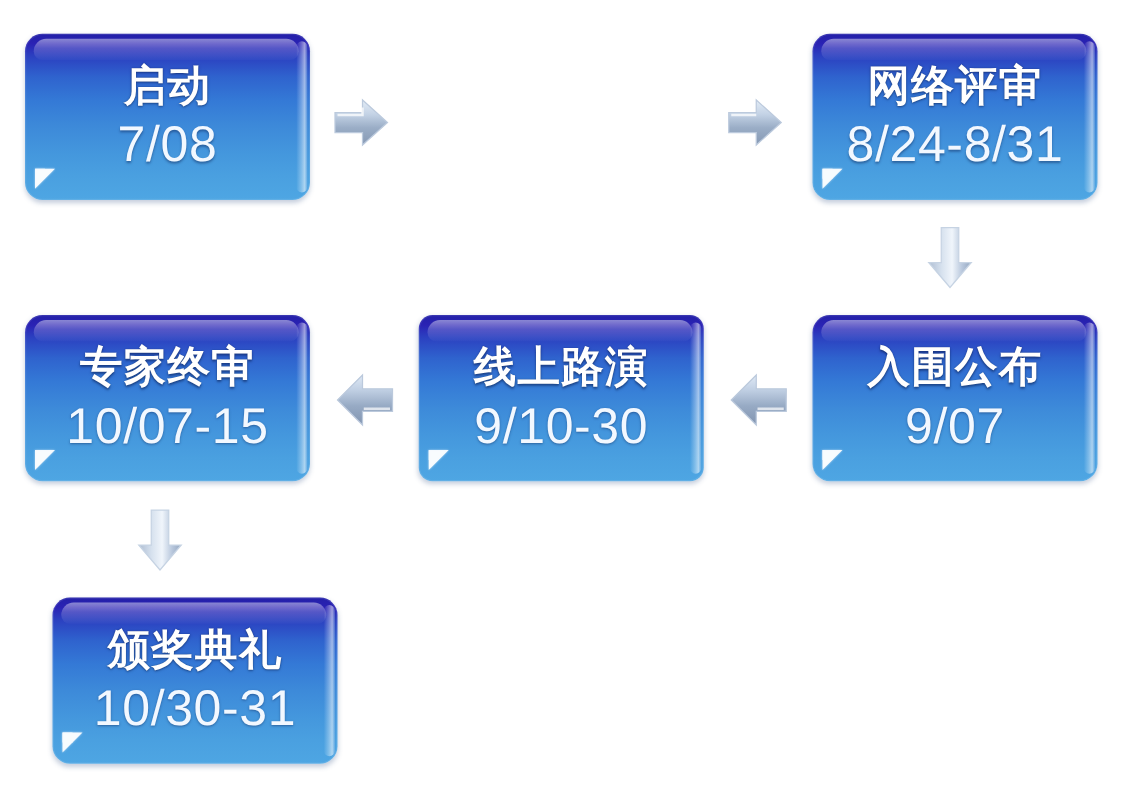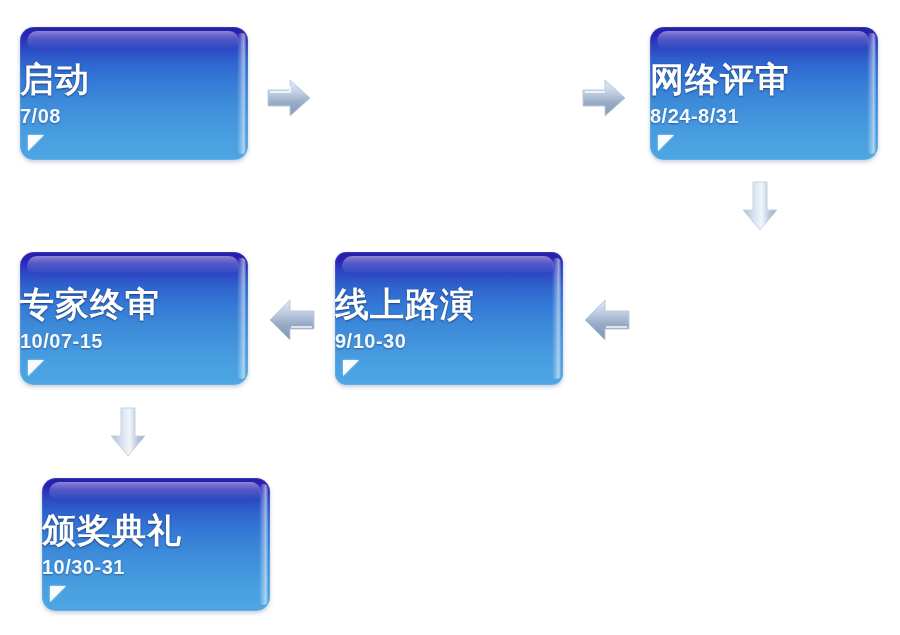--- a/index.html
+++ b/index.html
@@ -76,40 +76,41 @@
       rgba(255,255,255,0.55) 75%,
       rgba(150,190,230,0.25) 100%);
     pointer-events: none;
   }
 
   .node-inner {
     position: absolute;
     left: 0; right: 0; top: 0; bottom: 0;
     display: flex;
     flex-direction: column;
+    align-items: center;
     justify-content: center;
     gap: 10px;
     z-index: 2;
   }
 
   .node-title {
     color: #ffffff;
     font-size: 34px;
     font-weight: 700;
     line-height: 1;
     letter-spacing: 1px;
     text-shadow:
       0 1px 2px rgba(10,30,80,0.55),
       0 0 1px rgba(0,0,0,0.35);
     white-space: nowrap;
   }
   .node-date {
     color: #f2f8ff;
-    font-size: 20px;
-    font-weight: 700;
+    font-size: 40px;
+    font-weight: 400;
     line-height: 1;
     letter-spacing: 0.5px;
     text-shadow: 0 1px 2px rgba(10,30,80,0.45);
     white-space: nowrap;
   }
 
   
   .corner-tick {
     position: absolute;
     left: 8px;
@@ -189,20 +190,27 @@
           <stop offset="30%" stop-color="#d6e1ee"></stop>
           <stop offset="55%" stop-color="#f0f5fb"></stop>
           <stop offset="78%" stop-color="#b9c8dd"></stop>
           <stop offset="100%" stop-color="#93a6c0"></stop>
         </linearGradient>
       </defs>
       <path d="M13,2 L27,2 L27,30 L37,30 L20,50 L3,30 L13,30 Z" fill="url(#gDown1)" stroke="#c6d3e3" stroke-width="1"></path>
     </svg>
   </div>
 
+  <div class="node" style="left:650px; top:252px;">
+    <div class="node-inner">
+      <div class="node-title">入围公布</div>
+      <div class="node-date">9/07</div>
+    </div>
+    <div class="corner-tick"></div>
+  </div>
 
   <div class="arrow" style="left:583px; top:298px;">
     <svg width="48" height="44" viewBox="0 0 48 44">
       <defs>
         <linearGradient id="gLeft1" x1="0" y1="0" x2="0" y2="1">
           <stop offset="0%" stop-color="#dfe9f5"></stop>
           <stop offset="30%" stop-color="#c0cfe3"></stop>
           <stop offset="62%" stop-color="#97aac4"></stop>
           <stop offset="100%" stop-color="#8295b1"></stop>
         </linearGradient>

